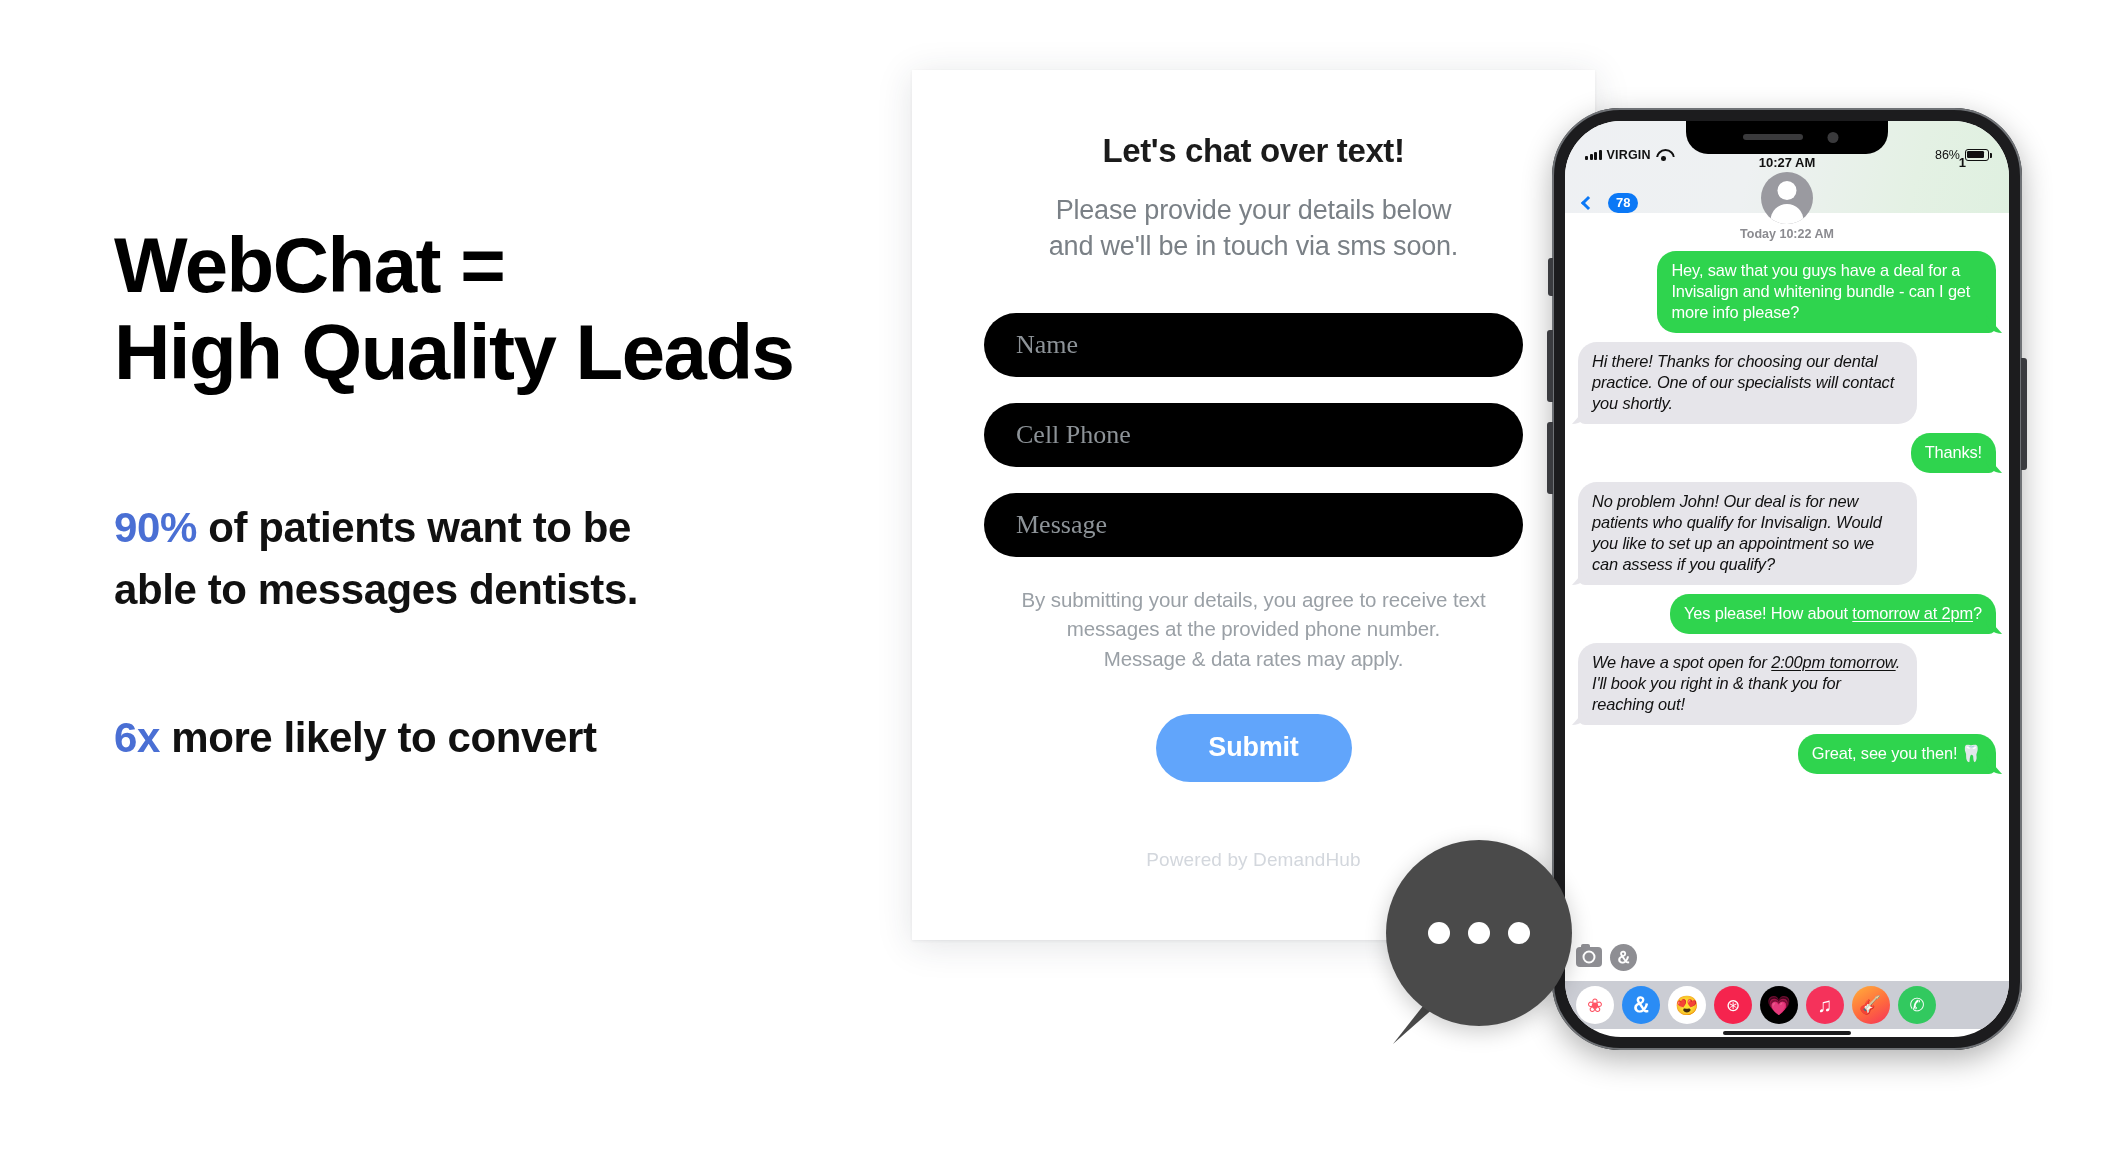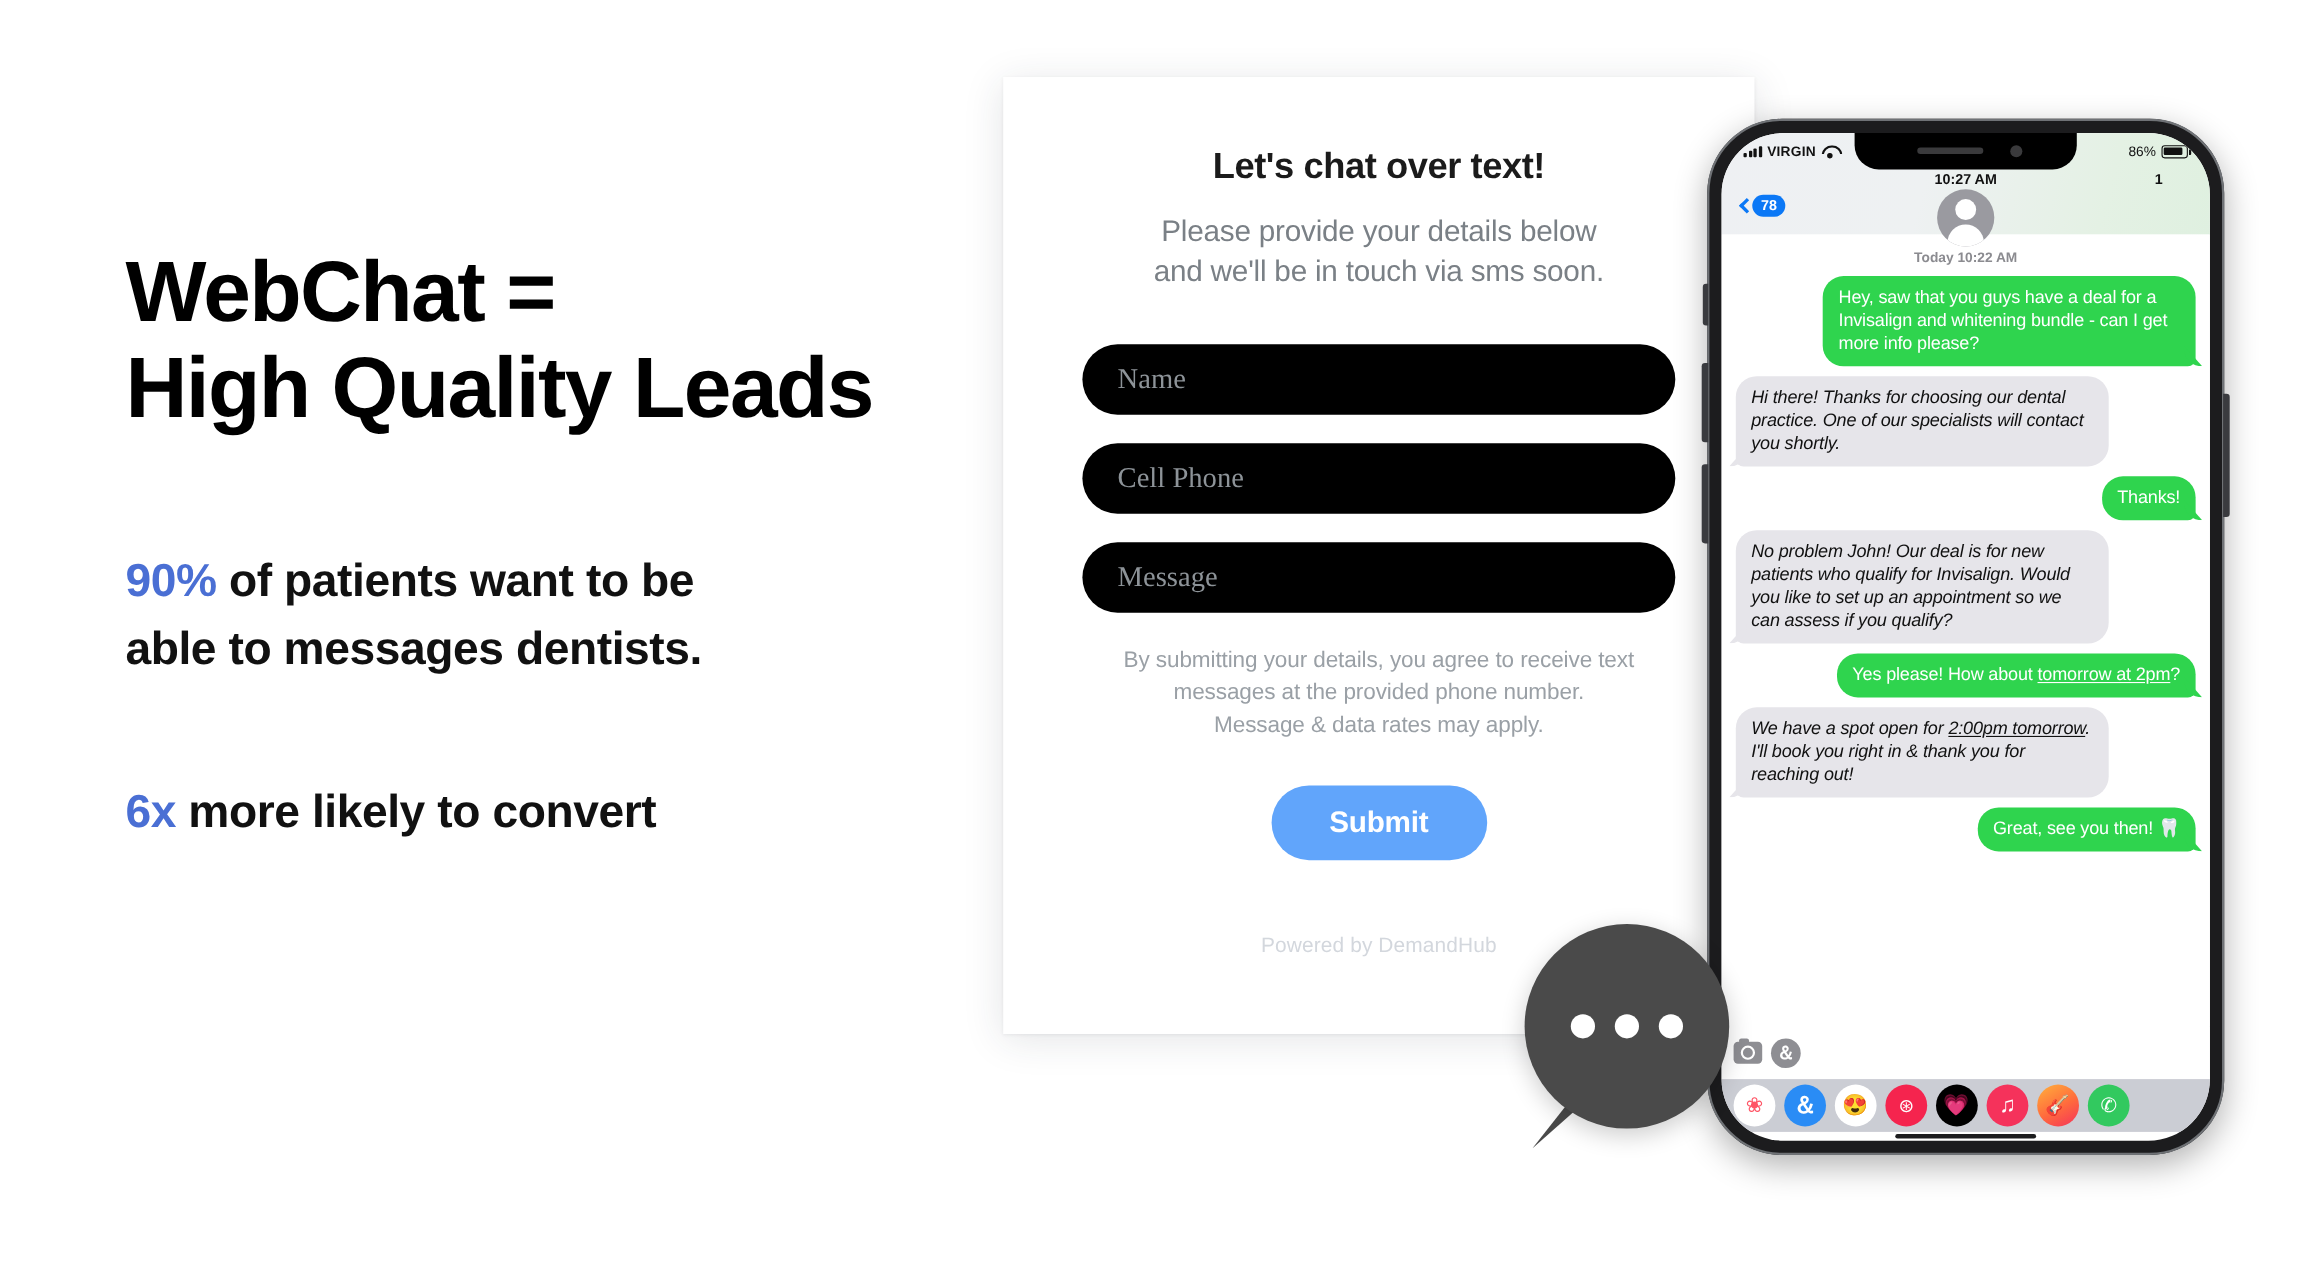--- a/index.html
+++ b/index.html
@@ -101,21 +101,21 @@
     position:absolute; left:50%; top:13px; transform:translateX(-50%) translateX(-14px);
     width:60px; height:6px; border-radius:3px; background:#3a3a3c;
   }
   .notch .cam {
     position:absolute; left:50%; top:11px; transform:translateX(-50%) translateX(46px);
     width:11px; height:11px; border-radius:50%; background:#3a3a3c;
   }
 
   
   .statusbar {
-    position: absolute; top: 0; left: 0; right: 0; height: 33px;
+    position: absolute; top: 17px; left: 0; right: 0; height: 33px;
     display: flex; align-items: center; justify-content: space-between;
     padding: 0 20px; z-index: 20;
     font-size: 13px; font-weight: 700; color: #111;
     background: transparent;
   }
   .sb-left { display:flex; align-items:center; gap:5px; }
   .sig { display: flex; align-items: flex-end; gap: 1.5px; height: 10px; }
   .sig i { display:block; width: 3px; background: #111; border-radius: 1px; }
   .sig i:nth-child(1){height:4px;} .sig i:nth-child(2){height:6px;}
   .sig i:nth-child(3){height:8px;} .sig i:nth-child(4){height:10px;}
@@ -137,21 +137,21 @@
 
   
   .chat-header {
     position: relative; height: 92px; z-index: 10;
     background: linear-gradient(105deg, #eef0f3 0%, #eef1f2 42%, #e4f1e4 78%, #dff0e0 100%);
     padding-top: 34px;
   }
   .ch-time { text-align:center; font-size: 13px; font-weight: 700; color:#111; }
   .ch-count { position:absolute; right:43px; top:34px; font-size:13px; font-weight:600; color:#111; }
   .ch-back {
-    position:absolute; left:18px; top:56px; display:flex; align-items:center; gap:0; cursor:pointer;
+    position:absolute; left:18px; top:72px; display:flex; align-items:center; gap:15px; cursor:pointer;
   }
   .chev { width:10px; height:10px; border-left:3.2px solid #0b78f6; border-bottom:3.2px solid #0b78f6; transform:rotate(45deg); }
   .ch-badge {
     background:#0b78f6; color:#fff; font-size:13px; font-weight:600;
     border-radius:11px; padding:2px 8px 3px 8px; min-width:28px; text-align:center;
   }
   .avatar {
     position:absolute; left:50%; top:51px; transform:translateX(-50%);
     width:52px; height:52px; border-radius:50%; background:#9a9aa0; overflow:hidden;
   }

